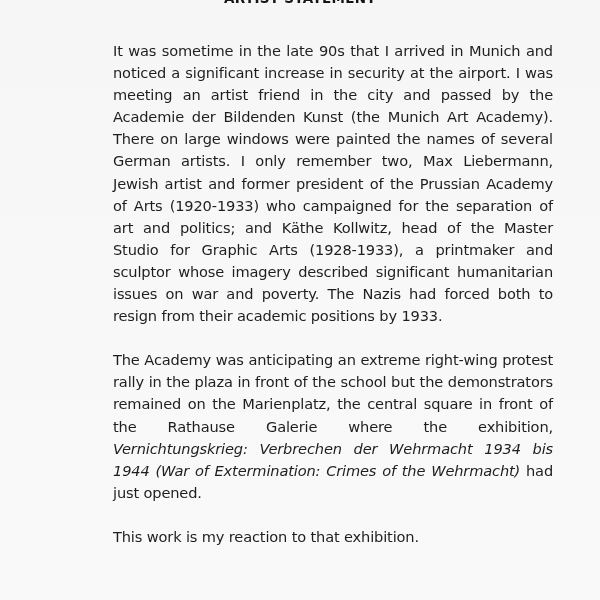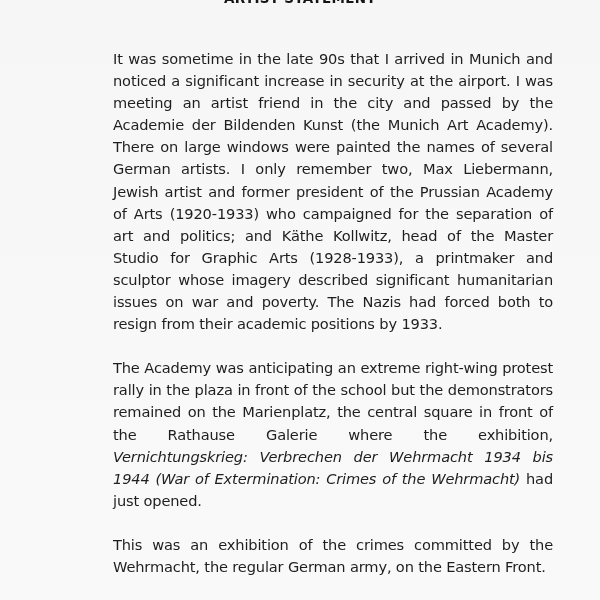--- a/index.html
+++ b/index.html
@@ -12,26 +12,25 @@
     }
     .title {
       position: absolute; left: 0; width: 600px; top: -10px;
       text-align: center; font-weight: bold; font-size: 13.5px;
       letter-spacing: 0.3px; color: #151515;
     }
     .page {
       position: absolute; left: 113px; top: 36px; width: 440px;
       font-size: 14.6px; line-height: 22.1px; letter-spacing: -0.15px;
     }
-    .page p { margin: 12px 0 22px 0; text-align: justify; text-align-last: left; }
+    .page p { margin: 4px 0 22px 0; text-align: justify; text-align-last: left; }
     .page em { font-style: italic; }
   </style>
 </head>
 <body>
 
 <div class="title">ARTIST STATEMENT</div>
 
 <div class="page">
   <p>It was sometime in the late 90s that I arrived in Munich and noticed a significant increase in security at the airport. I was meeting an artist friend in the city and passed by the Academie der Bildenden Kunst (the Munich Art Academy). There on large windows were painted the names of several German artists. I only remember two, Max Liebermann, Jewish artist and former president of the Prussian Academy of Arts (1920-1933) who campaigned for the separation of art and politics; and Käthe Kollwitz, head of the Master Studio for Graphic Arts (1928-1933), a printmaker and sculptor whose imagery described significant humanitarian issues on war and poverty. The Nazis had forced both to resign from their academic positions by 1933.</p>
   <p><span>The Academy was anticipating an extreme right-wing protest rally in the plaza in front of the school but the demonstrators remained on the Marienplatz, the central square in front of the Rathause Galerie where the exhibition, </span><em>Vernichtungskrieg: Verbrechen der Wehrmacht 1934 bis 1944 (War of Extermination: Crimes of the Wehrmacht)</em><span> had just opened.</span></p>
-  <p>This was an exhibition of the crimes committed by the Wehrmacht, the regular German army, on the Eastern Front.</p>
   <p>This work is my reaction to that exhibition.</p>
 </div>
 
 </body></html>

